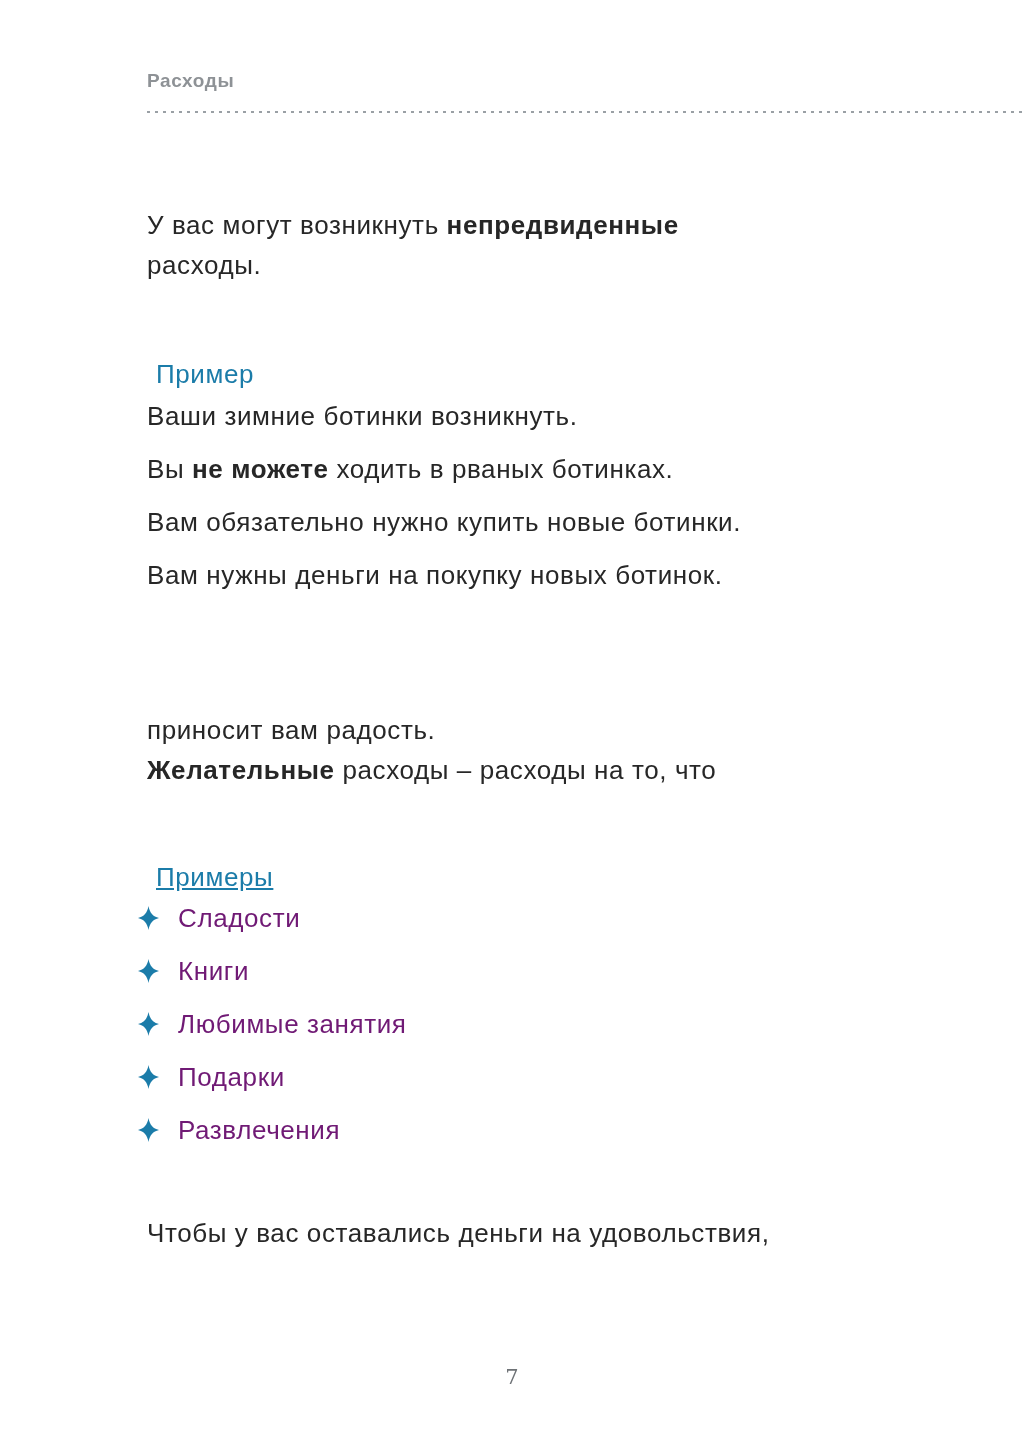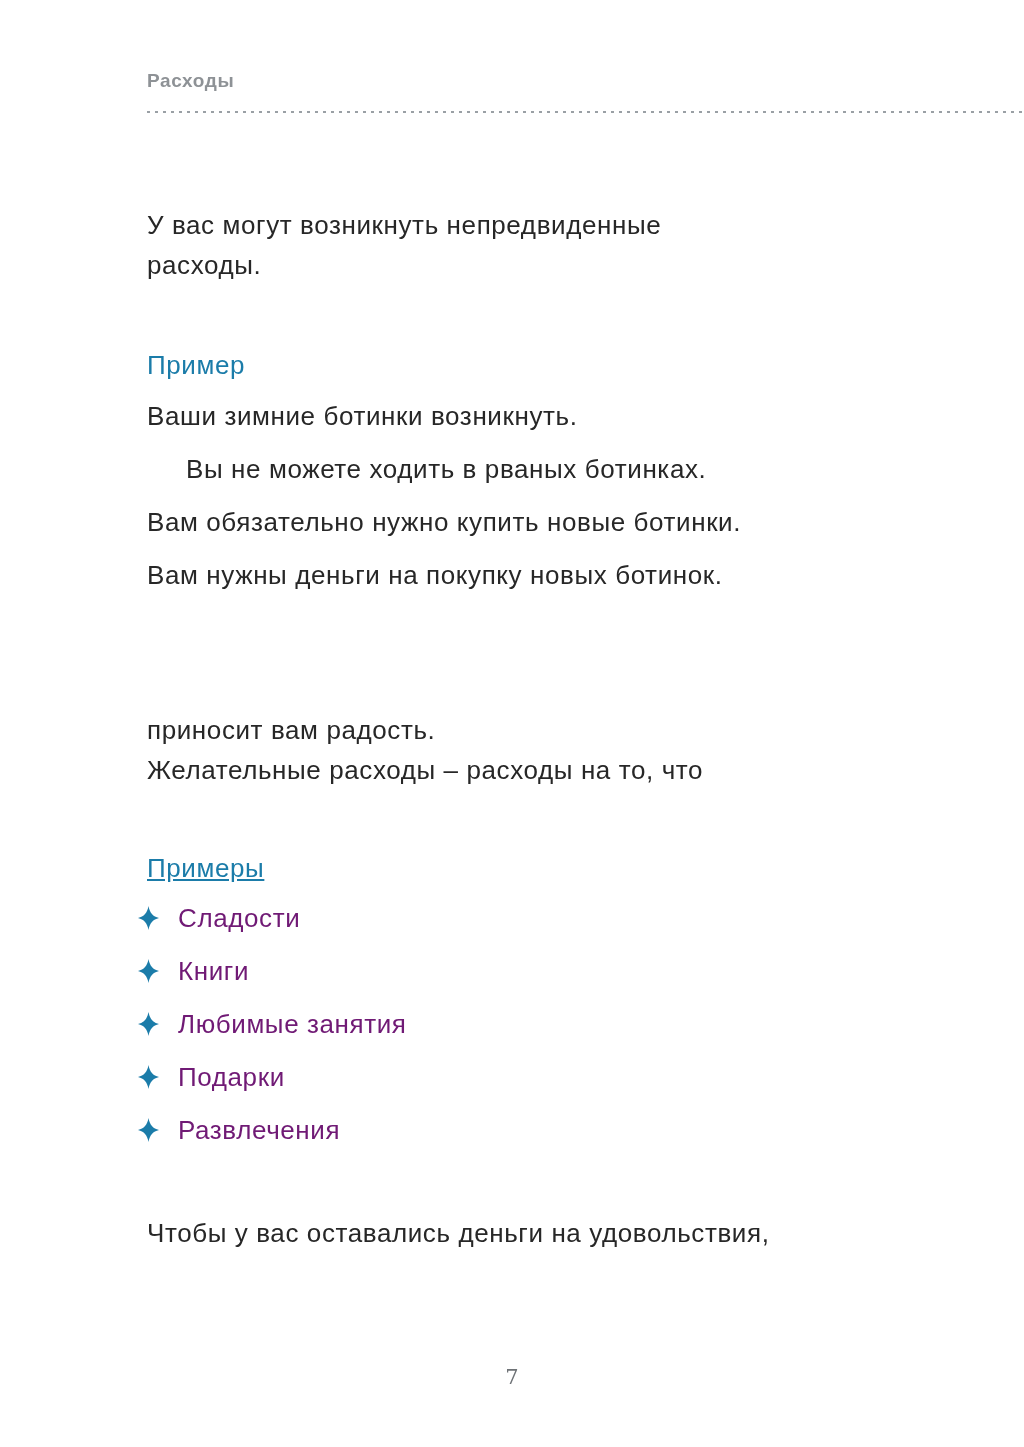--- a/index.html
+++ b/index.html
@@ -16,33 +16,33 @@
   }
   .dotted-divider{
     position:absolute;left:147px;top:111px;width:877px;height:2px;
     background:repeating-linear-gradient(to right,#9aa0a5 0 3px,transparent 3px 8px);
   }
 
   .body-text{
     position:absolute;left:147px;margin:0;
     font-size:26px;line-height:40px;letter-spacing:0.6px;color:#272727;
   }
-  .body-text b{font-weight:400;}
+  .body-text b{font-weight:700;}
   .line{display:block;}
 
   .accent-heading{
-    position:absolute;left:147px;margin:0;
+    position:absolute;left:147px;margin:9px;
     font-size:26px;line-height:40px;font-weight:500;letter-spacing:0.6px;
     color:#1b7ca9;
   }
 
   .pos-intro{top:205px;}
   .pos-h1{top:345px;}
   .pos-s1{top:396px;}
-  .pos-s2{top:449px;margin-left:39px;}
+  .pos-s2{top:449px;}
   .pos-s3{top:502px;}
   .pos-s4{top:555px;}
   .pos-desirable{top:710px;}
   .pos-h2{top:848px;text-decoration:underline;}
   .pos-conclusion{top:1213px;}
 
   .star-list{
     position:absolute;left:138px;top:898px;margin:0;padding:0;list-style:none;
   }
   .star-list li{

